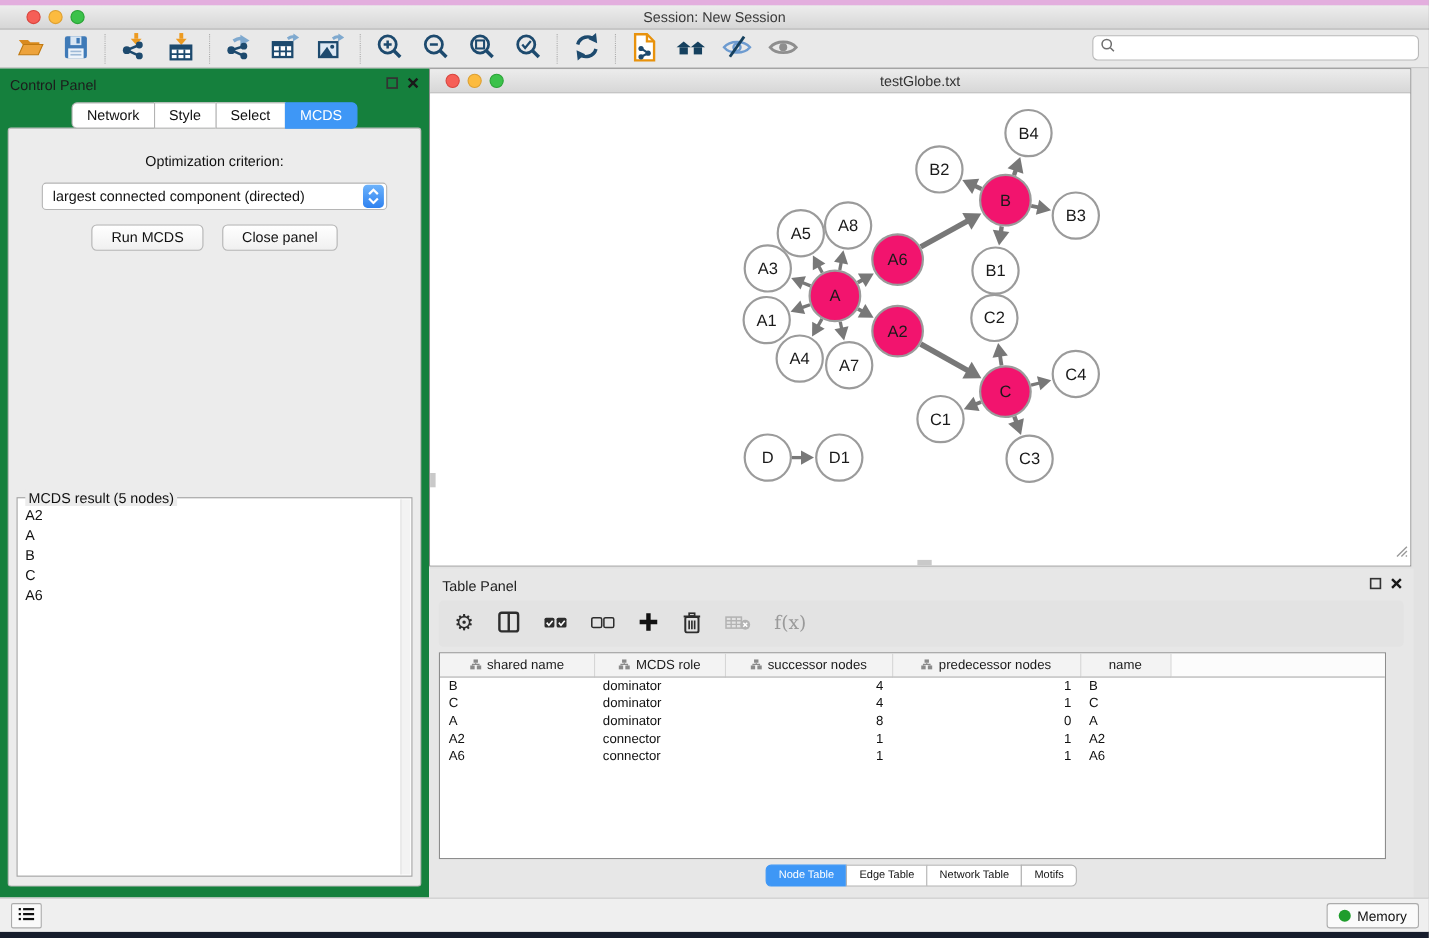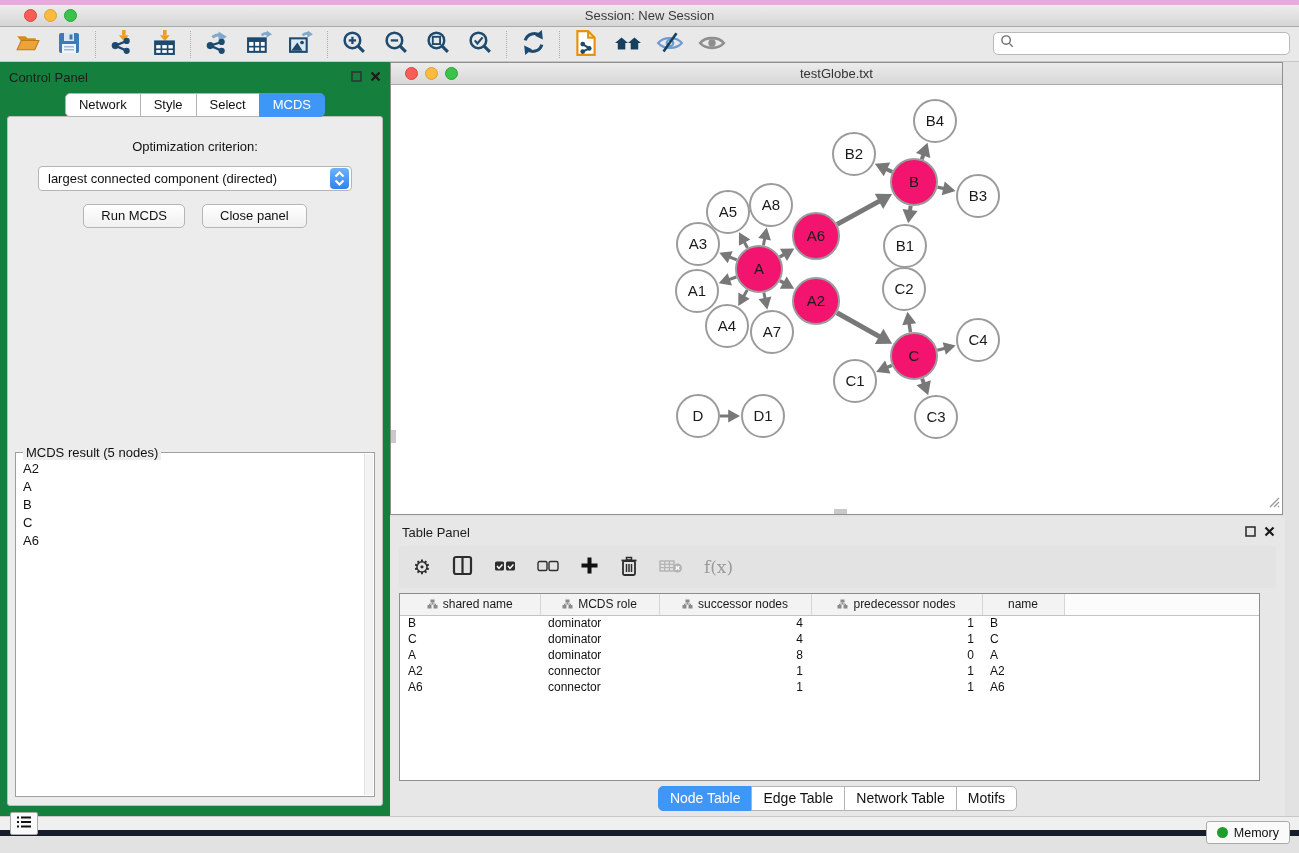--- a/index.html
+++ b/index.html
@@ -69,24 +69,24 @@
   .fx { font-family:"DejaVu Serif", serif; font-size:17px; color:#9a9a9a; }
   .data-table-wrap { margin:5px 25px 0 9px; height:188px; background:#fff; border:1px solid #8d8d8d; overflow:hidden; }
   table.data { border-collapse:collapse; width:100%; table-layout:fixed; }
   table.data th { height:21px; background:#f3f3f3; border-bottom:1px solid #c3c3c3; border-right:1px solid #d6d6d6; font-weight:normal; font-size:12px; color:#1a1a1a; text-align:center; }
   table.data th .th-inner { display:flex; align-items:center; justify-content:center; gap:5px; }
   table.data th.filler { border-right:none; background:#fcfcfc; }
   table.data td { font-size:12px; color:#111; height:16px; padding:0 8px 0 8px; white-space:nowrap; overflow:hidden; }
   td.al { text-align:left; padding-left:9px; }
   td.ar { text-align:right; }
   .tp-tabs { display:flex; justify-content:center; margin-top:5px; }
-  .tp-tabs .segtab { font-size:14px; padding:3px 11px 4px 11px; }
+  .tp-tabs .segtab { font-size:10px; padding:3px 11px 4px 11px; }
 
   
-  .statusbar { height:14px; background:#efefef; border-top:1px solid #c9c9c9; display:flex; align-items:center; position:relative; }
+  .statusbar { height:31px; background:#efefef; border-top:1px solid #c9c9c9; display:flex; align-items:center; position:relative; }
   .list-btn { width:28px; height:23px; margin-left:10px; background:#fafafa; border:1px solid #ababab; border-radius:2px; display:flex; align-items:center; justify-content:center; }
   .memory-btn { position:absolute; right:9px; top:4px; height:23px; background:#fafafa; border:1px solid #ababab; border-radius:3px; display:flex; align-items:center; gap:6px; padding:0 10px; font-size:12.5px; color:#111; }
   .mem-dot { width:11px; height:11px; border-radius:50%; background:#1f9d2c; }
   .desktop-strip { height:6px; background:#161c2c; }
 </style>
 </head>
 <body>
 
 <div class="screen">
 

